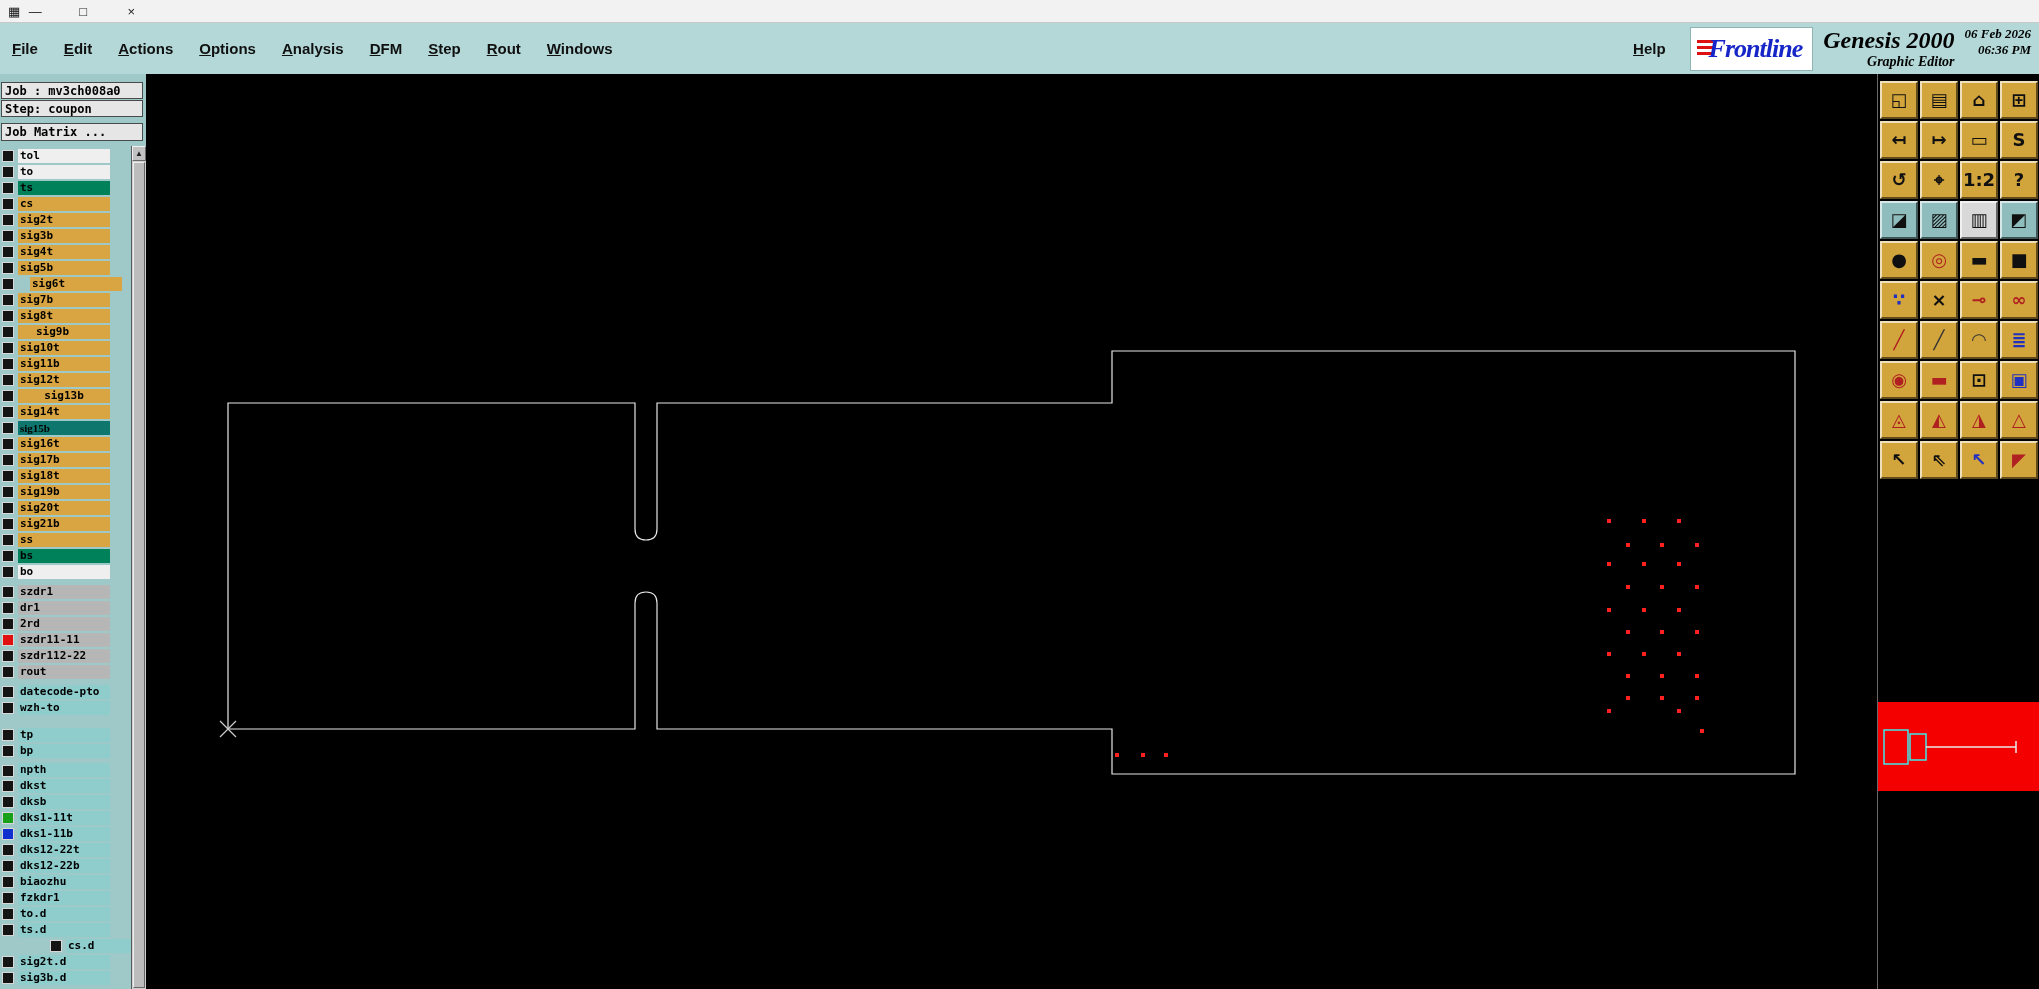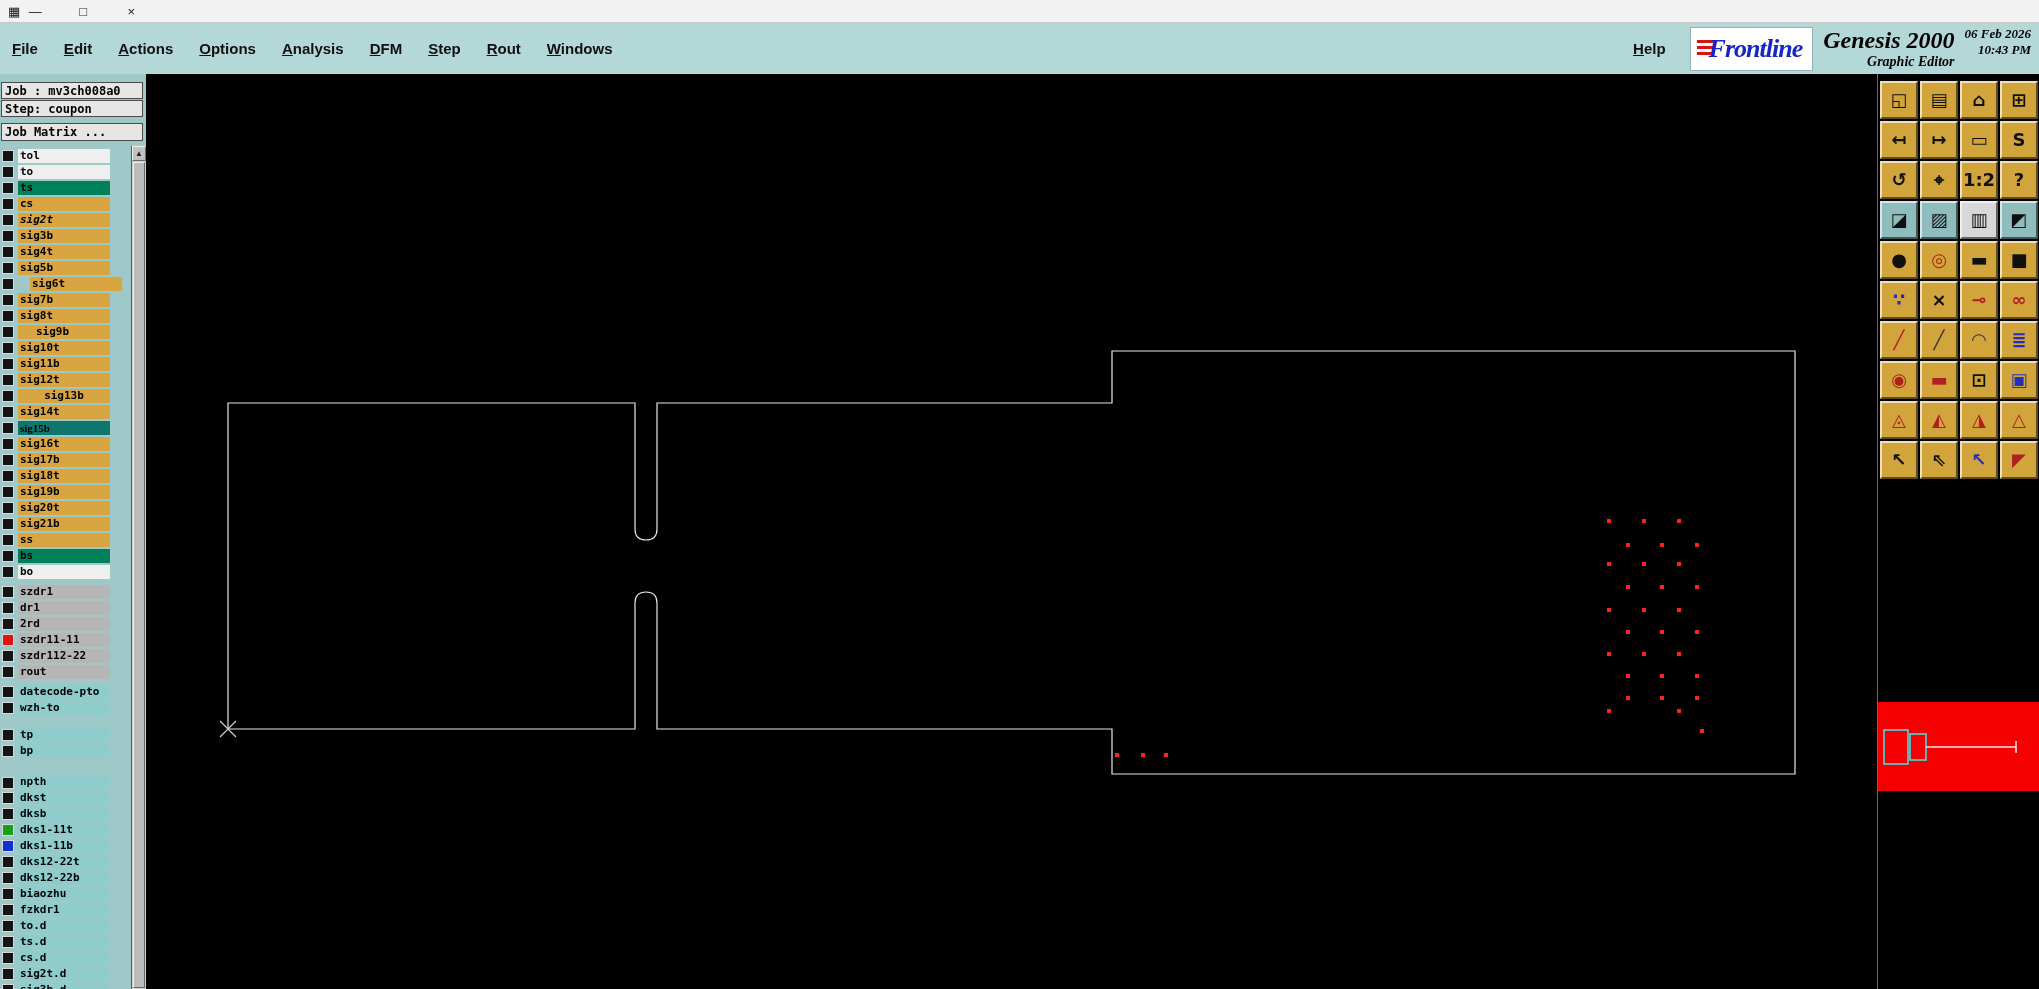--- a/index.html
+++ b/index.html
@@ -119,21 +119,21 @@
     <span class="logo-box">
       <span class="logo-stripes"></span>
       <span class="logo-text">Frontline</span>
     </span>
     <span class="genesis-block">
       <span class="genesis-title">Genesis 2000</span>
       <span class="genesis-sub">Graphic Editor</span>
     </span>
     <span class="date-block">
       <span>06 Feb 2026</span><br>
-      <span>10:43 PM</span>
+      <span>06:36 PM</span>
     </span>
   </div>
 </div>
 
 <div class="content">
 
   <div class="left-panel">
     <div class="job-bars">
       <div class="job-bar">Job : mv3ch008a0</div>
       <div class="job-bar">Step: coupon</div>
@@ -157,21 +157,21 @@
             <span class="layer-bar" title="ts" style="background: rgb(0, 129, 90);">ts</span>
           </div>
 
           <div class="layer-row" style="margin-top: 0px;">
             <span class="layer-chk" style="background: rgb(20, 20, 20);"></span>
             <span class="layer-bar" title="cs" style="background: rgb(217, 165, 66);">cs</span>
           </div>
 
           <div class="layer-row" style="margin-top: 0px;">
             <span class="layer-chk" style="background: rgb(20, 20, 20);"></span>
-            <span class="layer-bar" title="sig2t" style="background: rgb(217, 165, 66); font-style: italic;">sig2t</span>
+            <span class="layer-bar" title="sig2t" style="background: rgb(217, 165, 66);">sig2t</span>
           </div>
 
           <div class="layer-row" style="margin-top: 0px;">
             <span class="layer-chk" style="background: rgb(20, 20, 20);"></span>
             <span class="layer-bar" title="sig3b" style="background: rgb(217, 165, 66);">sig3b</span>
           </div>
 
           <div class="layer-row" style="margin-top: 0px;">
             <span class="layer-chk" style="background: rgb(20, 20, 20);"></span>
             <span class="layer-bar" title="sig4t" style="background: rgb(217, 165, 66);">sig4t</span>
@@ -320,21 +320,21 @@
           <div class="layer-row" style="margin-top: 12px;">
             <span class="layer-chk" style="background: rgb(20, 20, 20);"></span>
             <span class="layer-bar" title="tp" style="background: rgb(143, 205, 205);">tp</span>
           </div>
 
           <div class="layer-row" style="margin-top: 0px;">
             <span class="layer-chk" style="background: rgb(20, 20, 20);"></span>
             <span class="layer-bar" title="bp" style="background: rgb(143, 205, 205);">bp</span>
           </div>
 
-          <div class="layer-row" style="margin-top: 16px; align-items: flex-end;">
+          <div class="layer-row" style="margin-top: 4px; align-items: flex-end;">
             <span class="layer-chk" style="background: rgb(20, 20, 20);"></span>
             <span class="layer-bar" title="npth" style="background: rgb(143, 205, 205);">npth</span>
           </div>
 
           <div class="layer-row" style="margin-top: 0px;">
             <span class="layer-chk" style="background: rgb(20, 20, 20);"></span>
             <span class="layer-bar" title="dkst" style="background: rgb(143, 205, 205);">dkst</span>
           </div>
 
           <div class="layer-row" style="margin-top: 0px;">
@@ -375,21 +375,21 @@
           <div class="layer-row" style="margin-top: 0px;">
             <span class="layer-chk" style="background: rgb(20, 20, 20);"></span>
             <span class="layer-bar" title="to.d" style="background: rgb(143, 205, 205);">to.d</span>
           </div>
 
           <div class="layer-row" style="margin-top: 0px;">
             <span class="layer-chk" style="background: rgb(20, 20, 20);"></span>
             <span class="layer-bar" title="ts.d" style="background: rgb(143, 205, 205);">ts.d</span>
           </div>
 
-          <div class="layer-row" style="margin-top: 0px;">
+          <div class="layer-row" style="margin-top: 0px; margin-left: 48px;">
             <span class="layer-chk" style="background: rgb(20, 20, 20);"></span>
             <span class="layer-bar" title="cs.d" style="background: rgb(143, 205, 205);">cs.d</span>
           </div>
 
           <div class="layer-row" style="margin-top: 0px;">
             <span class="layer-chk" style="background: rgb(20, 20, 20);"></span>
             <span class="layer-bar" title="sig2t.d" style="background: rgb(143, 205, 205);">sig2t.d</span>
           </div>
 
           <div class="layer-row" style="margin-top: 0px;">

